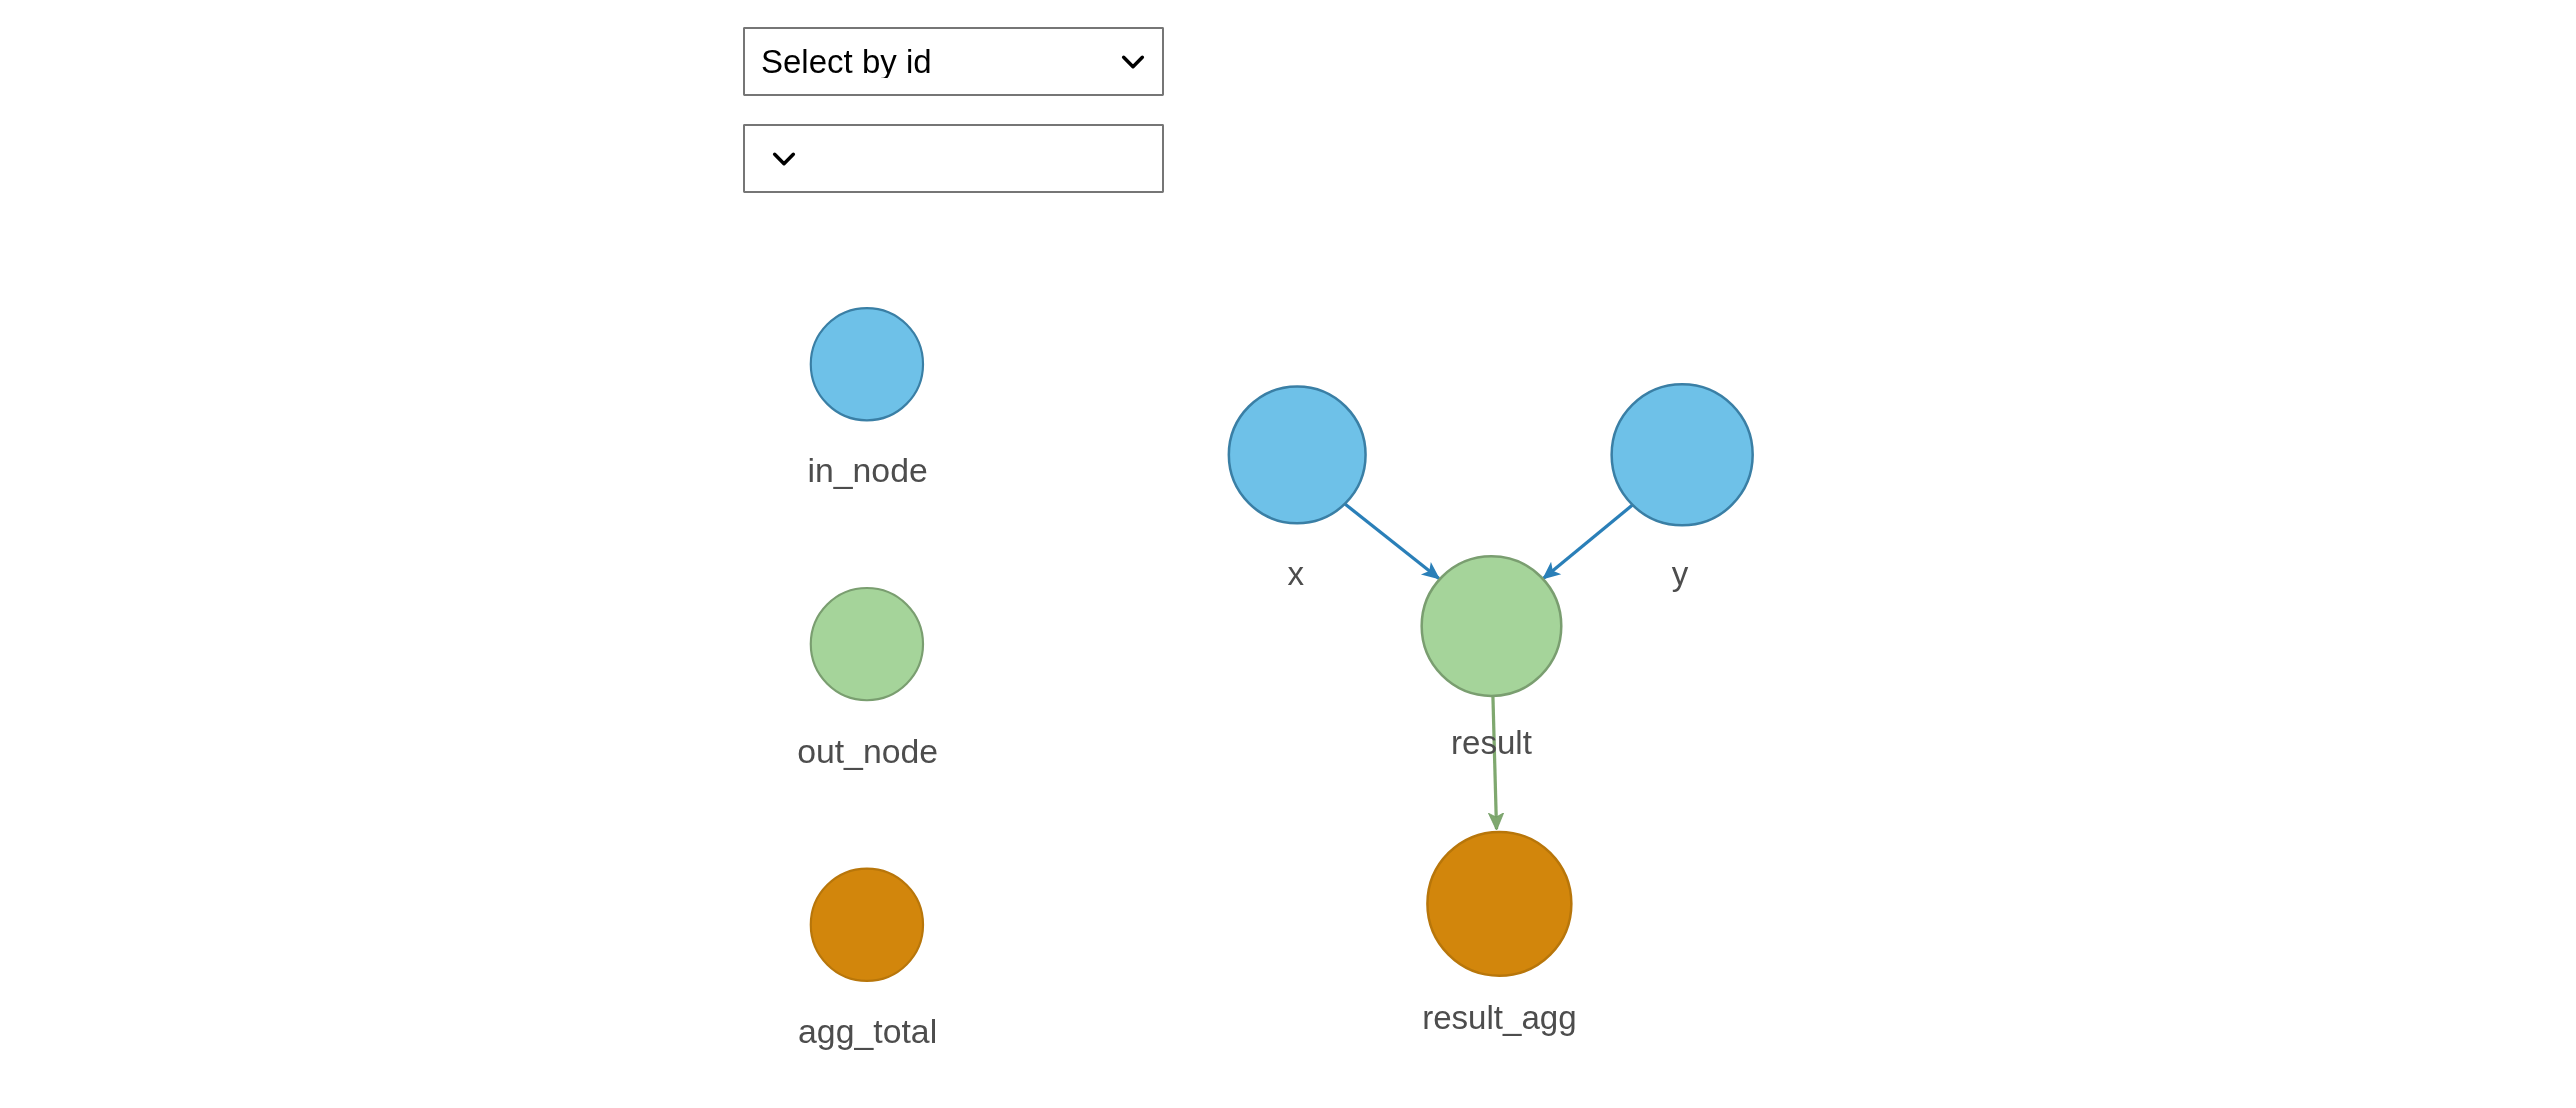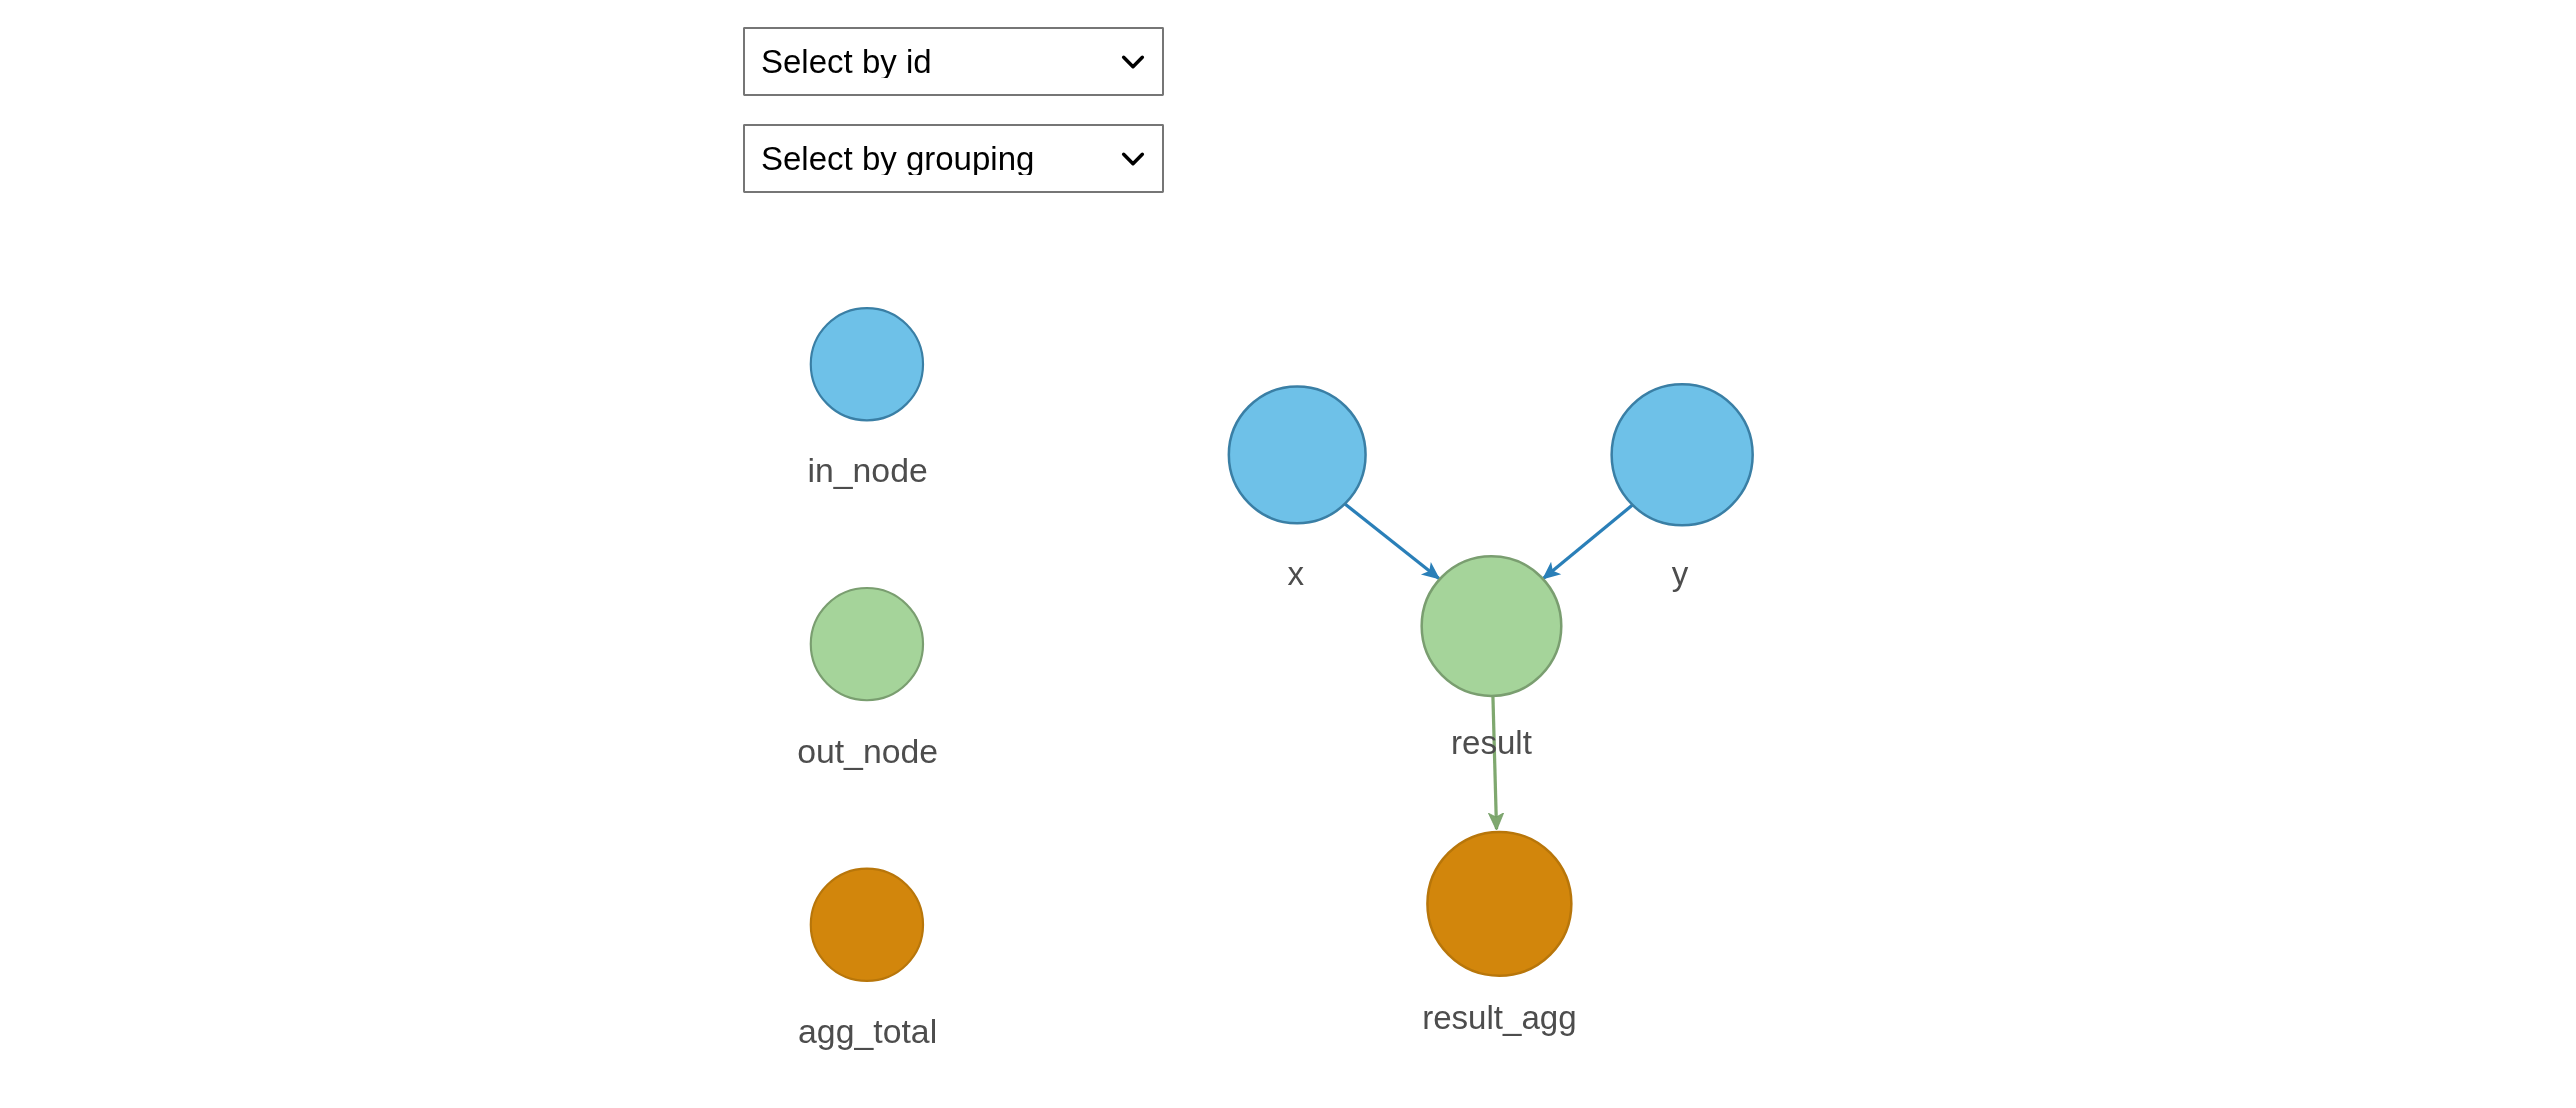--- a/index.html
+++ b/index.html
@@ -103,21 +103,20 @@
   <div class="select-stack">
 
     <div class="select-box">
       <span class="select-label">Select by id</span>
       <svg class="select-chevron" viewBox="0 0 24 24">
         <path d="M5 8.5 L12 15.5 L19 8.5" fill="none" stroke="#000000" stroke-width="2.6" stroke-linecap="round" stroke-linejoin="round"></path>
       </svg>
     </div>
 
     <div class="select-box">
-      <span class="select-label">Select by grouping</span>
       <svg class="select-chevron" viewBox="0 0 24 24">
         <path d="M5 8.5 L12 15.5 L19 8.5" fill="none" stroke="#000000" stroke-width="2.6" stroke-linecap="round" stroke-linejoin="round"></path>
       </svg>
     </div>
 
   </div>
 
   <svg id="graph-canvas" viewBox="0 0 3580 1541">
 
     <defs>

